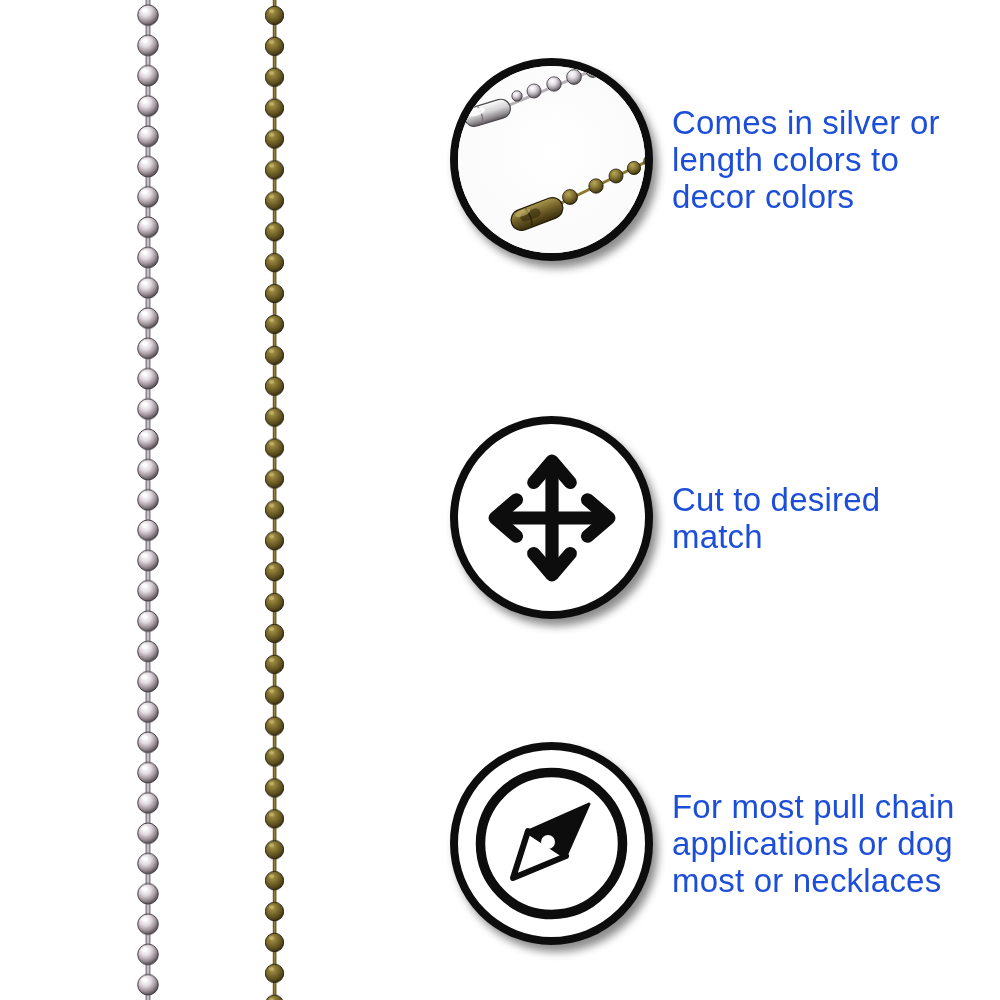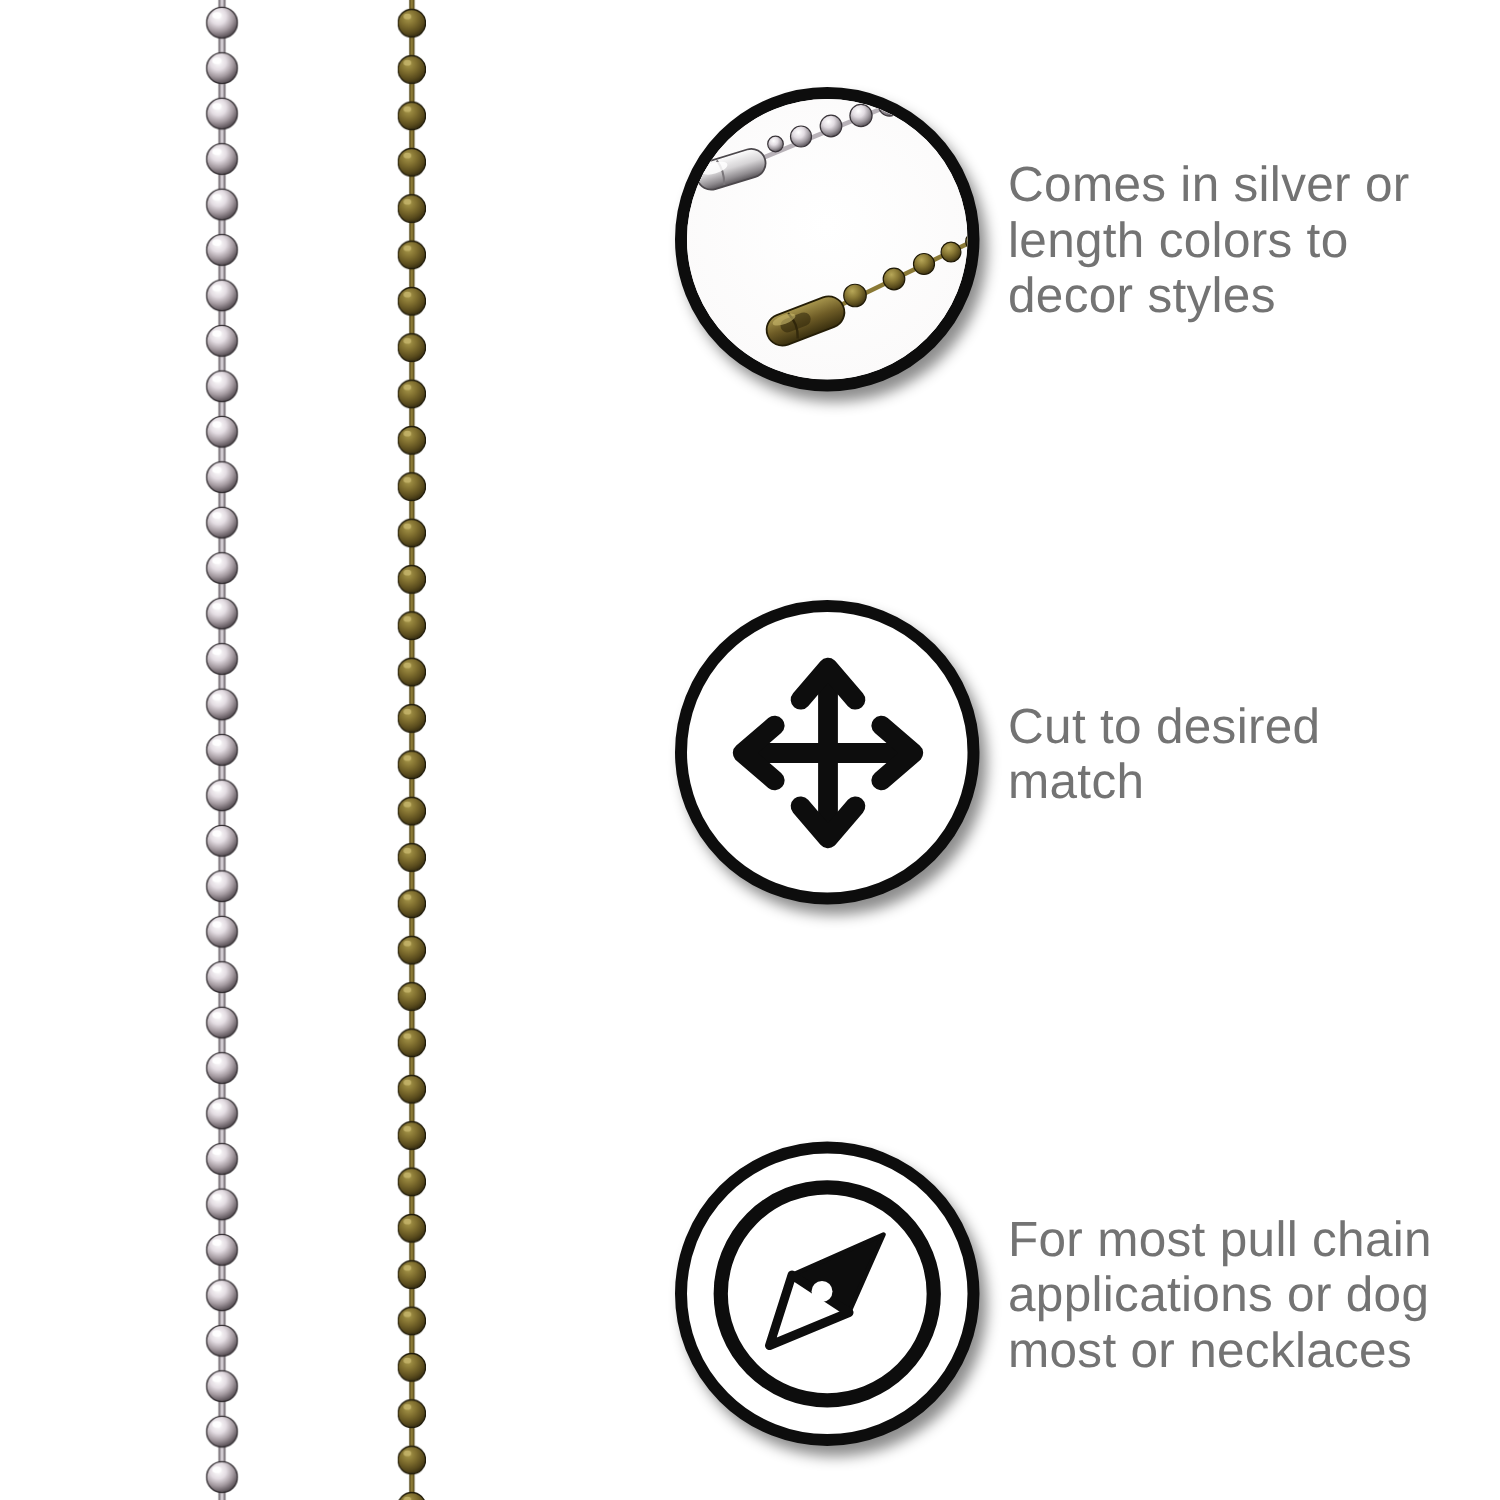--- a/index.html
+++ b/index.html
@@ -3,27 +3,27 @@
 <meta charset="utf-8">
 <style>
   html,body{margin:0;padding:0;background:#ffffff;}
   .canvas{position:relative;width:1000px;height:1000px;background:#ffffff;overflow:hidden;
           font-family:"Liberation Sans",sans-serif;}
   .chain{position:absolute;top:0;}
   .chain-silver{left:137px;}
   .chain-bronze{left:265px;}
   .feature{position:absolute;left:450px;display:flex;align-items:center;gap:19px;}
   .f1{top:58px;}
-  .f2{top:400px;}
-  .f3{top:761px;justify-content:center;}
+  .f2{top:416px;}
+  .f3{top:742px;justify-content:center;}
   .circle{width:187px;height:187px;border:8px solid #0d0d0d;border-radius:50%;background:#ffffff;
           box-shadow:5px 7px 9px rgba(0,0,0,0.45);
           display:flex;align-items:center;justify-content:center;flex:0 0 auto;overflow:hidden;}
   .photo-circle svg{width:187px;height:187px;display:block;}
-  .caption{font-size:33px;line-height:37px;color:#737373;letter-spacing:0.2px;white-space:nowrap;}
+  .caption{font-size:33px;line-height:37px;color:#1d4ed8;letter-spacing:0.2px;white-space:nowrap;}
   .cap-line{white-space:nowrap;}
 </style>
 </head>
 <body>
 
 <div class="canvas">
 
   <svg class="chain chain-silver" width="22" height="1000">
     <defs>
       <radialGradient id="sBead" cx="38%" cy="30%" r="78%">
@@ -129,21 +129,21 @@
           <circle cx="138" cy="120" r="7.2" fill="url(#pBB)" stroke="#1f1906" stroke-width="0.8"></circle>
           <circle cx="158" cy="110" r="7" fill="url(#pBB)" stroke="#1f1906" stroke-width="0.8"></circle>
           <circle cx="176" cy="102" r="6.6" fill="url(#pBB)" stroke="#1f1906" stroke-width="0.8"></circle>
           <circle cx="192" cy="95" r="6.2" fill="url(#pBB)" stroke="#1f1906" stroke-width="0.8"></circle>
         </g>
       </svg>
     </div>
     <div class="caption">
       <div class="cap-line">Comes in silver or</div>
       <div class="cap-line">length colors to</div>
-      <div class="cap-line">decor styles</div>
+      <div class="cap-line">decor colors</div>
     </div>
   </section>
 
   <section class="feature f2">
     <div class="circle">
       <svg width="134" height="134" viewBox="0 0 132 132">
         <g stroke="#0d0d0d" stroke-width="13" stroke-linecap="round" stroke-linejoin="round" fill="none">
           <path d="M66,11 V121"></path>
           <path d="M11,66 H121"></path>
           <path d="M48,31 L66,10 L84,31"></path>

